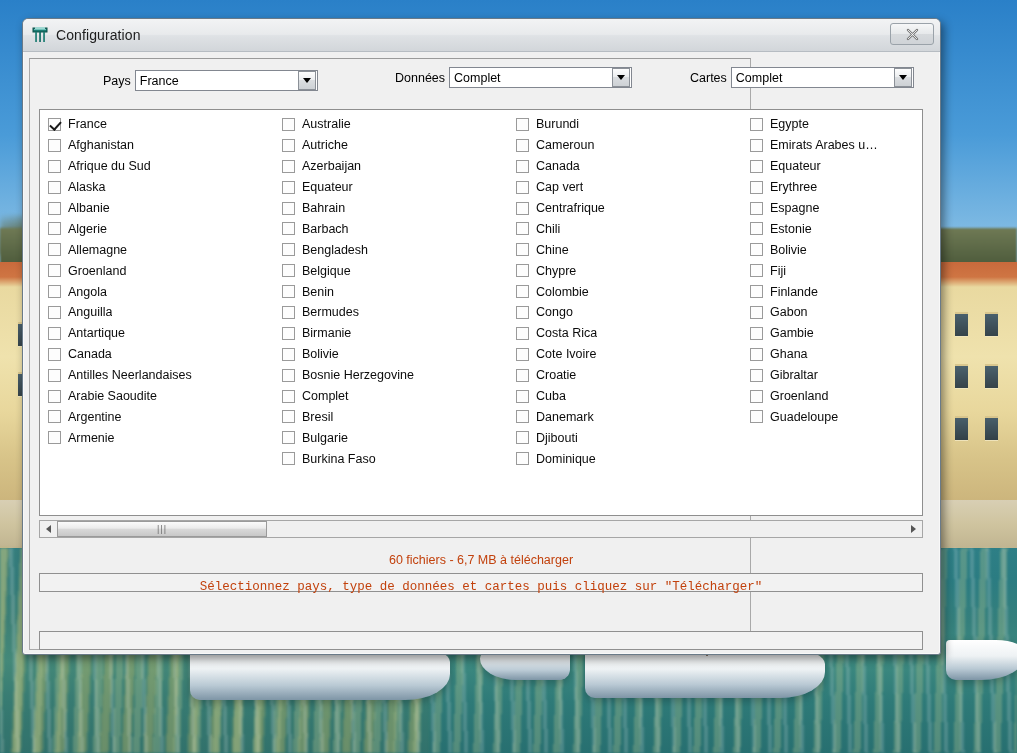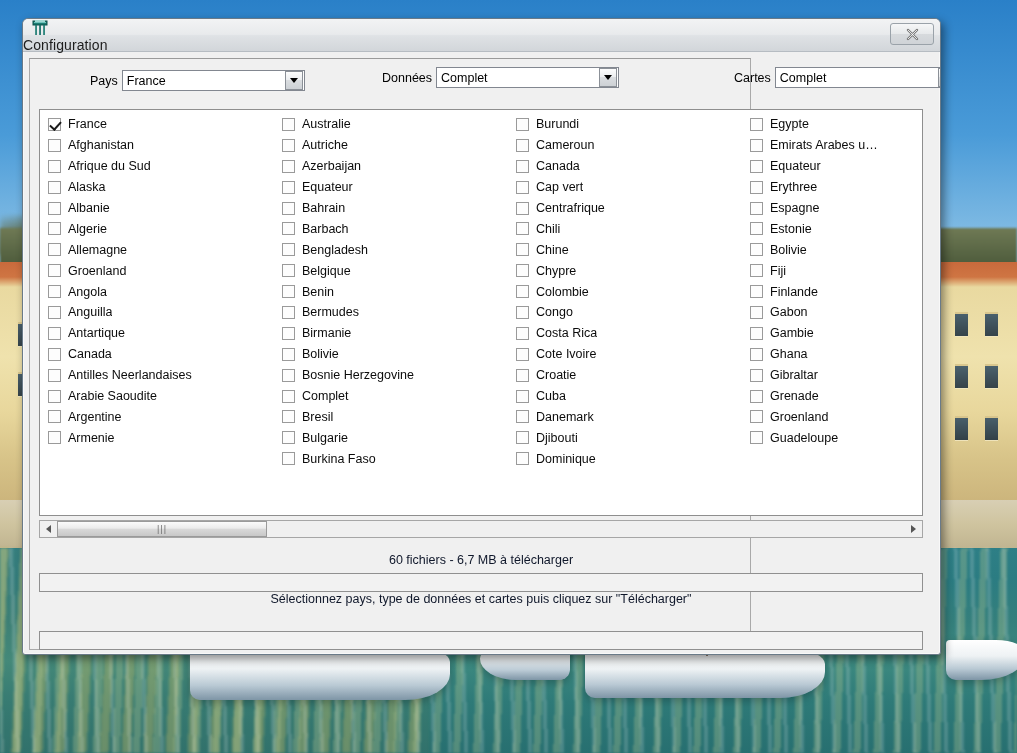--- a/index.html
+++ b/index.html
@@ -84,21 +84,21 @@
     box-shadow: 0 0 0 1px rgba(255,255,255,.55) inset,
                 3px 4px 10px rgba(0,0,0,.45);
     overflow: hidden;
   }
   #titlebar {
     position: relative;
     height: 33px;
     background: linear-gradient(180deg,#f2f3f4 0%, #e8eaec 48%, #dfe2e5 52%, #d2d6da 100%);
     border-bottom: 1px solid #b6bcc2;
     border-radius: 5px 5px 0 0;
-    display: flex; align-items: flex-start; flex-direction: column;
+    display: flex; align-items: center;
   }
   #app-icon {
     width: 18px; height: 18px;
     margin-left: 8px; margin-right: 7px;
     position: relative; flex: none;
   }
   #title-text {
     font-size: 14px; color: #1d1d1d;
     letter-spacing: .1px;
   }
@@ -113,20 +113,21 @@
   }
   #close-btn svg { display:block; }
 
   #client {
     position: absolute;
     left: 6px; top: 39px;
     width: 722px; height: 592px;
     background: #f0f0f0;
     border: 1px solid #a9a9a9;
     border-top-color: #9a9a9a;
+    padding-left: 13px;
   }
 
   
   .selector-row {
     position: relative;
     height: 40px;
   }
   .field { position: absolute; display: flex; align-items: center; }
   .field .lbl {
     font-size: 12.5px; color: #000; margin-right: 4px;
@@ -228,24 +229,24 @@
     display: flex; align-items: center; justify-content: center;
     cursor: pointer;
   }
   .grip { font-size: 9px; color:#6e6e6e; letter-spacing:1px; line-height:1; }
 
   
   .status-line {
     position: absolute;
     left: 9px; width: 884px;
     text-align: center;
-    font-size: 12.5px; color: #0f172a;
+    font-size: 12.5px; color: #c2410c;
   }
   #status-files { top: 494px; }
-  #status-hint  { top: 533px; }
+  #status-hint  { top: 521px; font-family: Liberation Mono, monospace; }
   .progress {
     position: absolute;
     left: 9px; width: 884px; height: 19px;
     background: #f2f2f2;
     border: 1px solid #909090;
   }
   #progress-1 { top: 514px; }
   #progress-2 { top: 572px; }
 </style>
 </head>
@@ -320,21 +321,21 @@
       <div class="field" style="left:352px; top:8px;">
         <span class="lbl">Données</span>
         <div class="combo" style="width:183px;">
           <span class="val">Complet</span>
           <span class="arrow-btn">
               <span class="tri-down"></span>
             </span>
         </div>
       </div>
 
-      <div class="field" style="left:704px; top:8px;">
+      <div class="field" style="left:647px; top:8px;">
         <span class="lbl">Cartes</span>
         <div class="combo" style="width:183px;">
           <span class="val">Complet</span>
           <span class="arrow-btn">
               <span class="tri-down"></span>
             </span>
         </div>
       </div>
 
     </div>
@@ -592,24 +593,20 @@
               <span class="cbox"></span>
               <span class="cbl">Gambie</span>
             </div>
             <div class="cbrow">
               <span class="cbox"></span>
               <span class="cbl">Ghana</span>
             </div>
             <div class="cbrow">
               <span class="cbox"></span>
               <span class="cbl">Gibraltar</span>
-            </div>
-            <div class="cbrow">
-              <span class="cbox"></span>
-              <span class="cbl">Grenade</span>
             </div>
             <div class="cbrow">
               <span class="cbox"></span>
               <span class="cbl">Groenland</span>
             </div>
             <div class="cbrow">
               <span class="cbox"></span>
               <span class="cbl">Guadeloupe</span>
             </div>
           </div>

